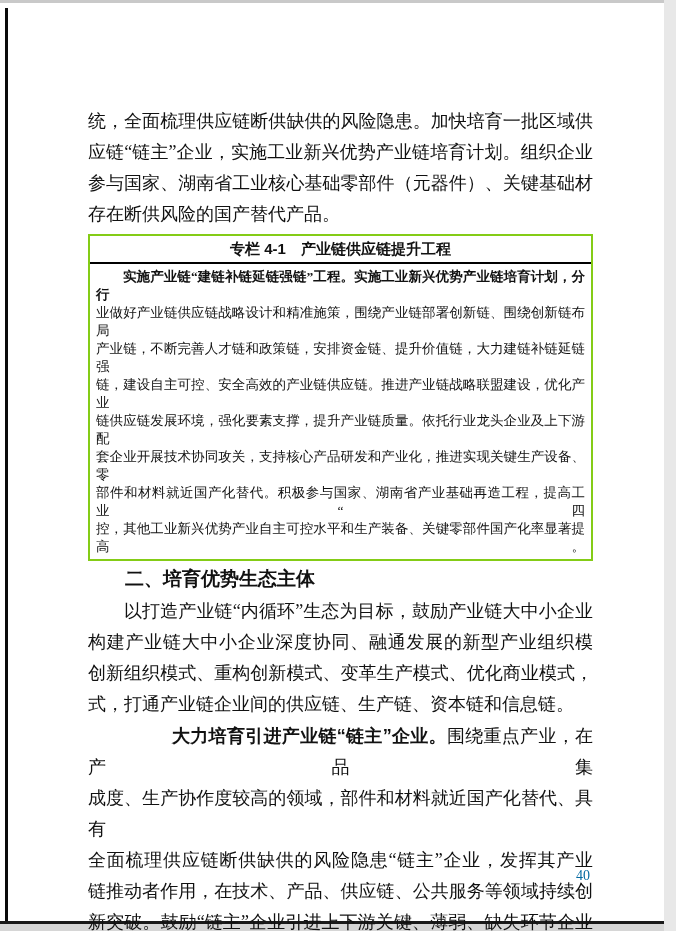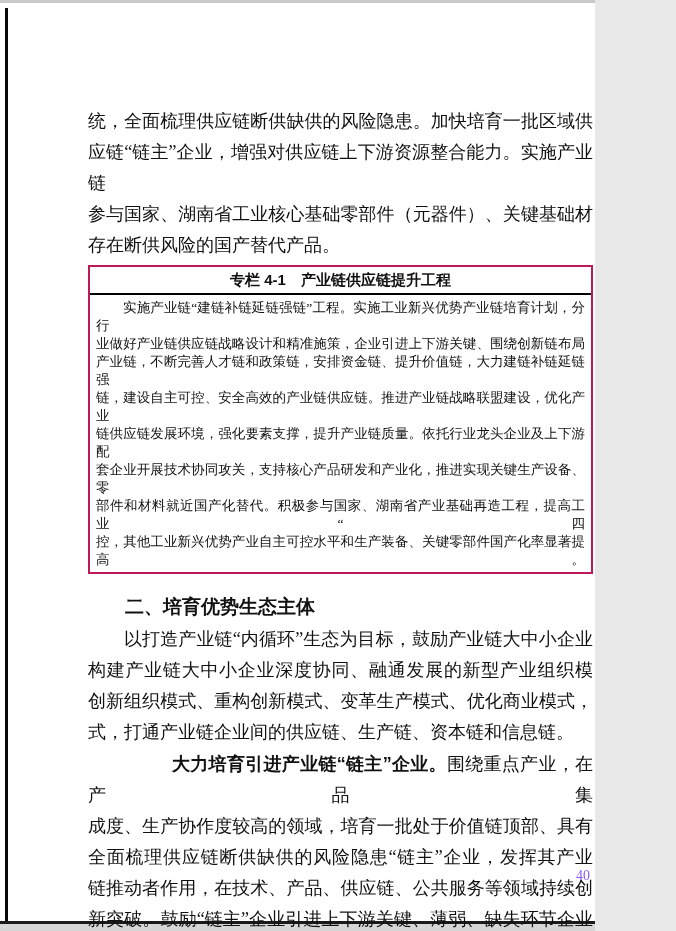--- a/index.html
+++ b/index.html
@@ -1,18 +1,18 @@
 <!DOCTYPE html>
 <html><head>
 <meta charset="utf-8">
 <style>
   html,body{margin:0;padding:0;background:#e8e8e8;}
   .page{
     position:relative;
-    width:595px;height:931px;
+    width:664px;height:931px;
     background:#ffffff;
     overflow:hidden;
     font-family:"Liberation Serif","DejaVu Serif",serif;
     color:#111;
   }
   
   .edge-top{position:absolute;left:0;top:0;width:676px;height:3px;background:#c9c9c9;}
   .edge-left{position:absolute;left:5px;top:8px;width:3px;height:915px;background:#0a0a0a;}
   .edge-right{position:absolute;left:671px;top:9px;width:4px;height:916px;background:#0a0a0a;}
   .edge-bottom-line{position:absolute;left:0;top:921px;width:676px;height:3px;background:#1a1a1a;}
@@ -25,108 +25,108 @@
     line-height:31px;
     white-space:nowrap;
     letter-spacing:0;
   }
   .j{white-space:normal;text-align:justify;text-align-last:justify;}
   .last-left{white-space:normal;text-align:center;text-align-last:left;}
   .indent{text-indent:36px;}
 
   .box{
     margin-top:4px;
-    border:2px solid #be185d;
+    border:2px solid #84cc16;
     width:501px;
   }
   .box-title{
     font-family:"Liberation Sans","DejaVu Sans",sans-serif;
     font-weight:bold;
     font-size:15px;
     line-height:24px;
     text-align:center;
     border-bottom:2px solid #000;
     padding:1px 0;
   }
   .box-body{padding:4px 6px 3px 6px;}
   .bline{
     font-size:13.5px;
     line-height:18px;
     text-align:justify;
     text-align-last:justify;
   }
-  .bline.bindent{text-indent:27px;}
+  .bline.bindent{text-indent:27px;font-weight:bold;}
 
   .section-heading{
     font-family:Liberation Serif, serif;
     font-weight:bold;
     font-size:19px;
     line-height:30px;
-    margin:18px 0 2px 0;
+    margin:3px 0 2px 0;
     padding-left:37px;
   }
   .para{margin:0;padding:0;}
   .para.gap{margin-top:1px;}
   .bold-lead{font-weight:bold;font-family:"Liberation Sans","DejaVu Sans",sans-serif;margin-left:48px;}
 
   .pagenum{
     position:absolute;
     left:568px;top:868px;
     width:30px;
     text-align:center;
     font-size:14px;
     font-family:"Liberation Serif","DejaVu Serif",serif;
-    color:#8b5cf6;
+    color:#0369a1;
   }
 </style>
 </head>
 <body>
 
 <div class="page">
   <div class="edge-top"></div>
   <div class="edge-left"></div>
   <div class="edge-right"></div>
   <div class="edge-bottom-line"></div>
   <div class="edge-bottom-gray"></div>
 
   <div class="content">
 
     <div class="para">
       <div class="line j">统，全面梳理供应链断供缺供的风险隐患。加快培育一批区域供</div>
-      <div class="line j">应链“链主”企业，增强对供应链上下游资源整合能力。实施产业链</div>
+      <div class="line j">应链“链主”企业，实施工业新兴优势产业链培育计划。组织企业</div>
       <div class="line j">参与国家、湖南省工业核心基础零部件（元器件）、关键基础材</div>
       <div class="line last-left">存在断供风险的国产替代产品。</div>
     </div>
 
     <div class="box">
       <div class="box-title">专栏 4-1　产业链供应链提升工程</div>
       <div class="box-body">
         <div class="bline bindent">实施产业链“建链补链延链强链”工程。实施工业新兴优势产业链培育计划，分行</div>
-        <div class="bline">业做好产业链供应链战略设计和精准施策，企业引进上下游关键、围绕创新链布局</div>
+        <div class="bline">业做好产业链供应链战略设计和精准施策，围绕产业链部署创新链、围绕创新链布局</div>
         <div class="bline">产业链，不断完善人才链和政策链，安排资金链、提升价值链，大力建链补链延链强</div>
         <div class="bline">链，建设自主可控、安全高效的产业链供应链。推进产业链战略联盟建设，优化产业</div>
         <div class="bline">链供应链发展环境，强化要素支撑，提升产业链质量。依托行业龙头企业及上下游配</div>
         <div class="bline">套企业开展技术协同攻关，支持核心产品研发和产业化，推进实现关键生产设备、零</div>
         <div class="bline">部件和材料就近国产化替代。积极参与国家、湖南省产业基础再造工程，提高工业“四</div>
         <div class="bline">控，其他工业新兴优势产业自主可控水平和生产装备、关键零部件国产化率显著提高。</div>
       </div>
     </div>
 
     <div class="section-heading">二、培育优势生态主体</div>
 
     <div class="para gap">
       <div class="line j indent">以打造产业链“内循环”生态为目标，鼓励产业链大中小企业</div>
       <div class="line j">构建产业链大中小企业深度协同、融通发展的新型产业组织模</div>
       <div class="line j">创新组织模式、重构创新模式、变革生产模式、优化商业模式，</div>
       <div class="line last-left">式，打通产业链企业间的供应链、生产链、资本链和信息链。</div>
     </div>
 
     <div class="para gap">
       <div class="line j indent"><span class="bold-lead">大力培育引进产业链“链主”企业。</span><span>围绕重点产业，在产品集</span></div>
-      <div class="line j">成度、生产协作度较高的领域，培育一批处于价值链顶部、具有</div>
+      <div class="line j">成度、生产协作度较高的领域，部件和材料就近国产化替代、具有</div>
       <div class="line j">全面梳理供应链断供缺供的风险隐患“链主”企业，发挥其产业</div>
       <div class="line j">链推动者作用，在技术、产品、供应链、公共服务等领域持续创</div>
       <div class="line j">新突破。鼓励“链主”企业引进上下游关键、薄弱、缺失环节企业</div>
 
     </div>
 
   </div>
 
   <div class="pagenum">40</div>
 </div>

